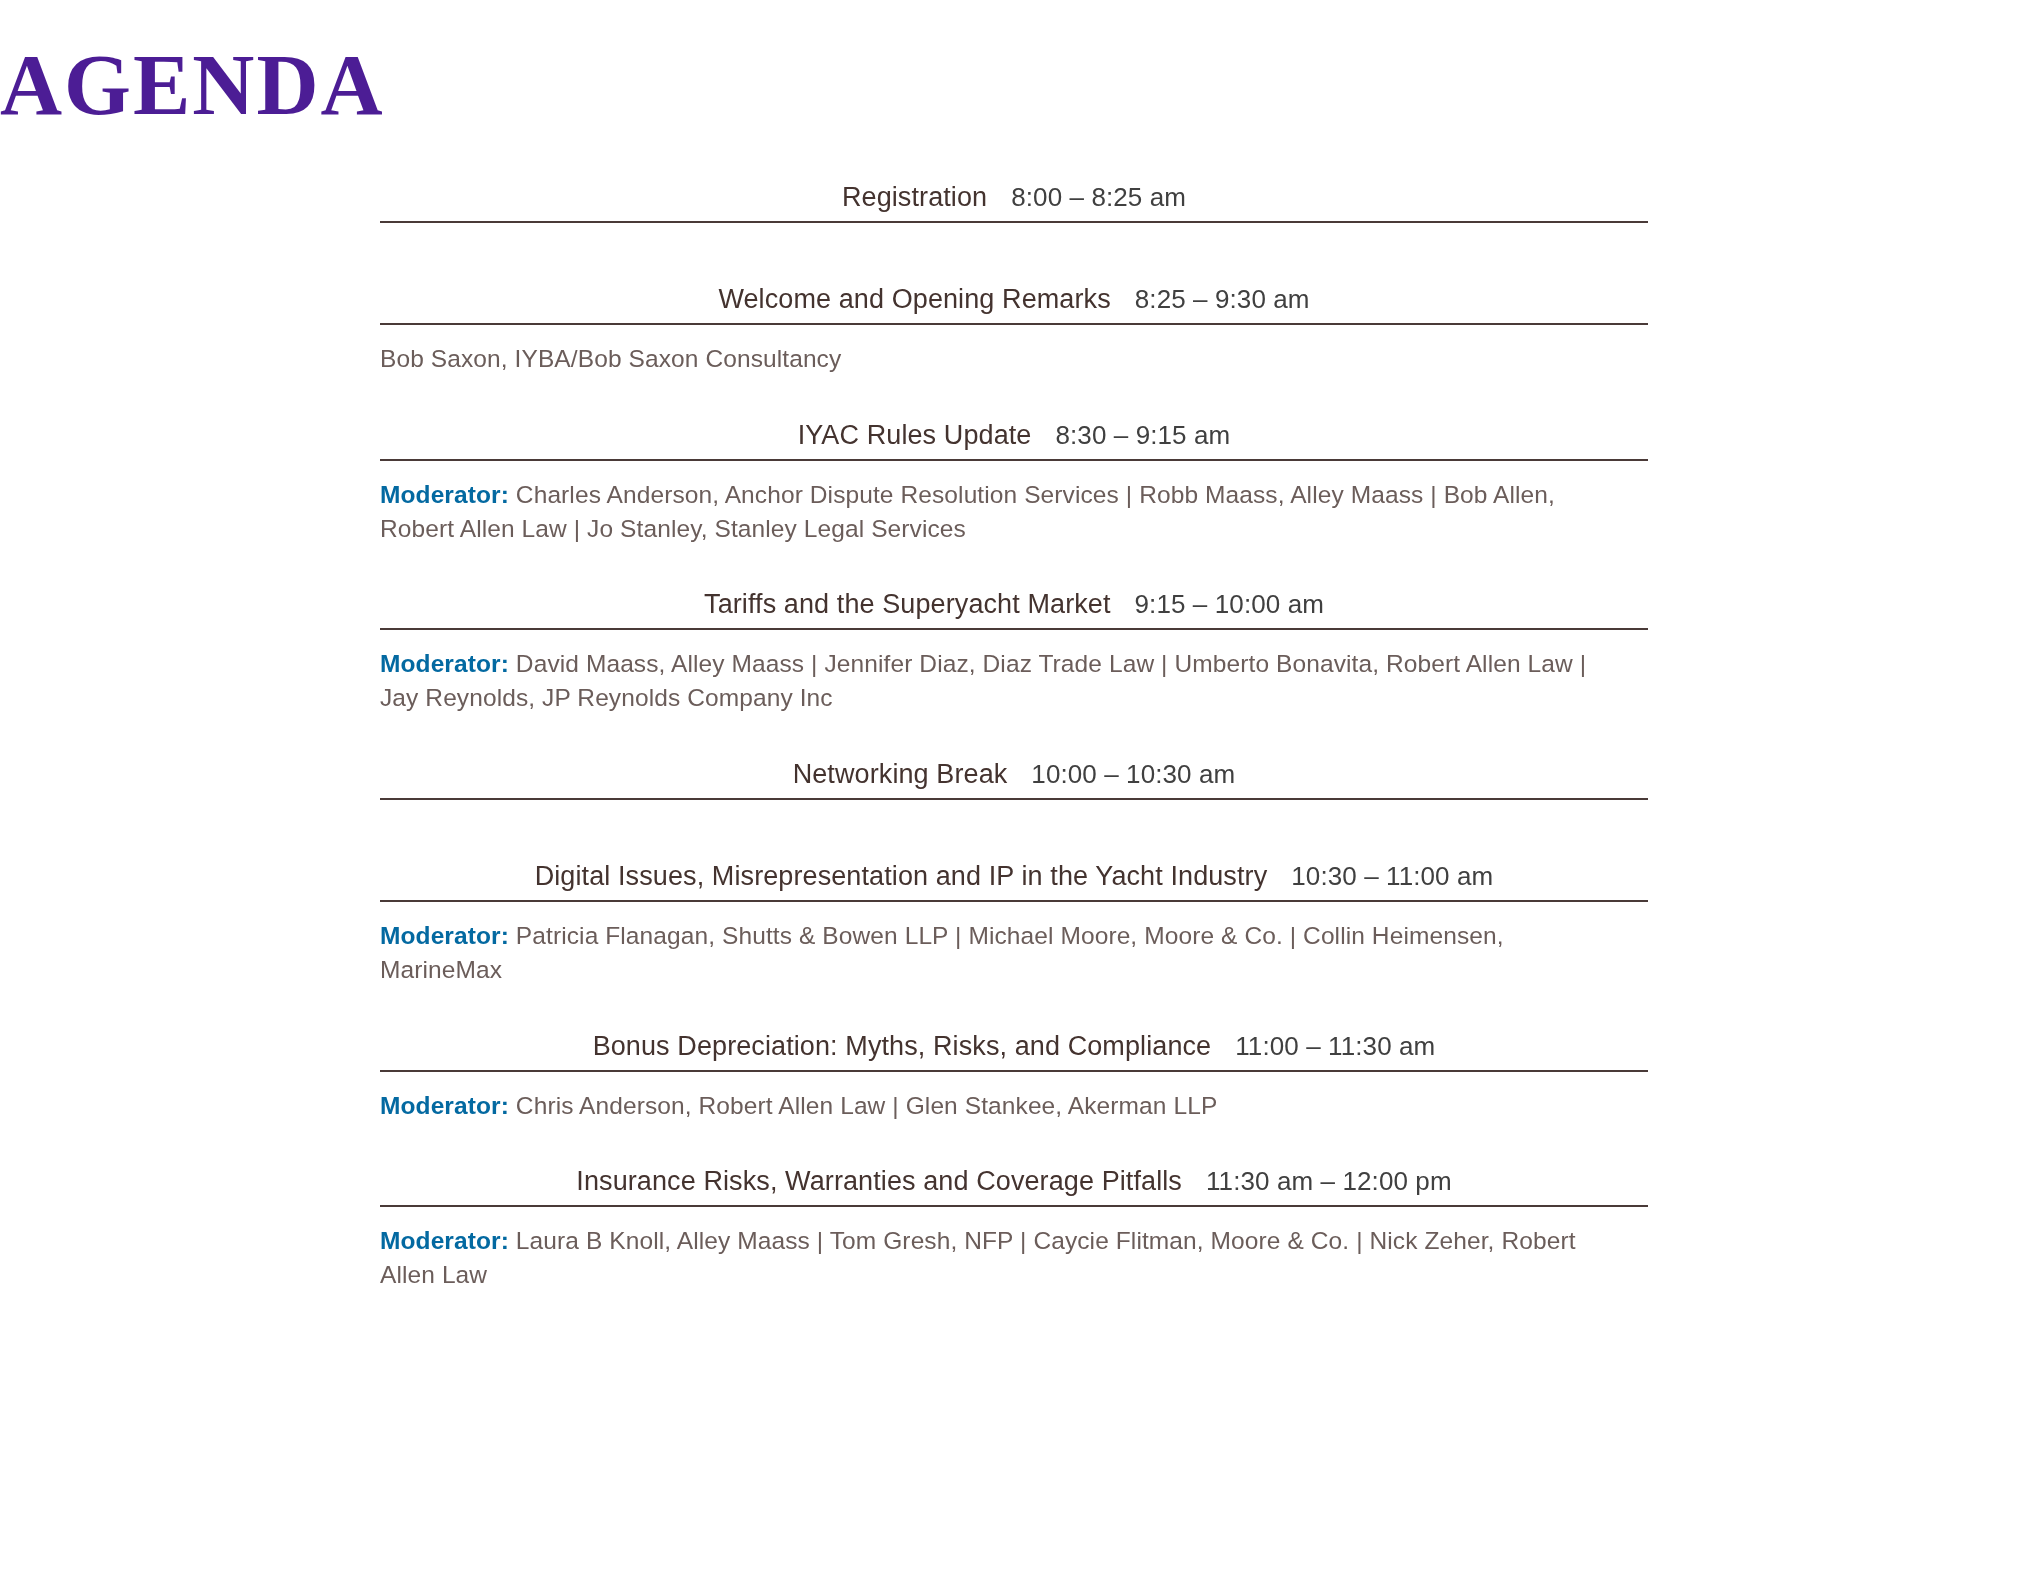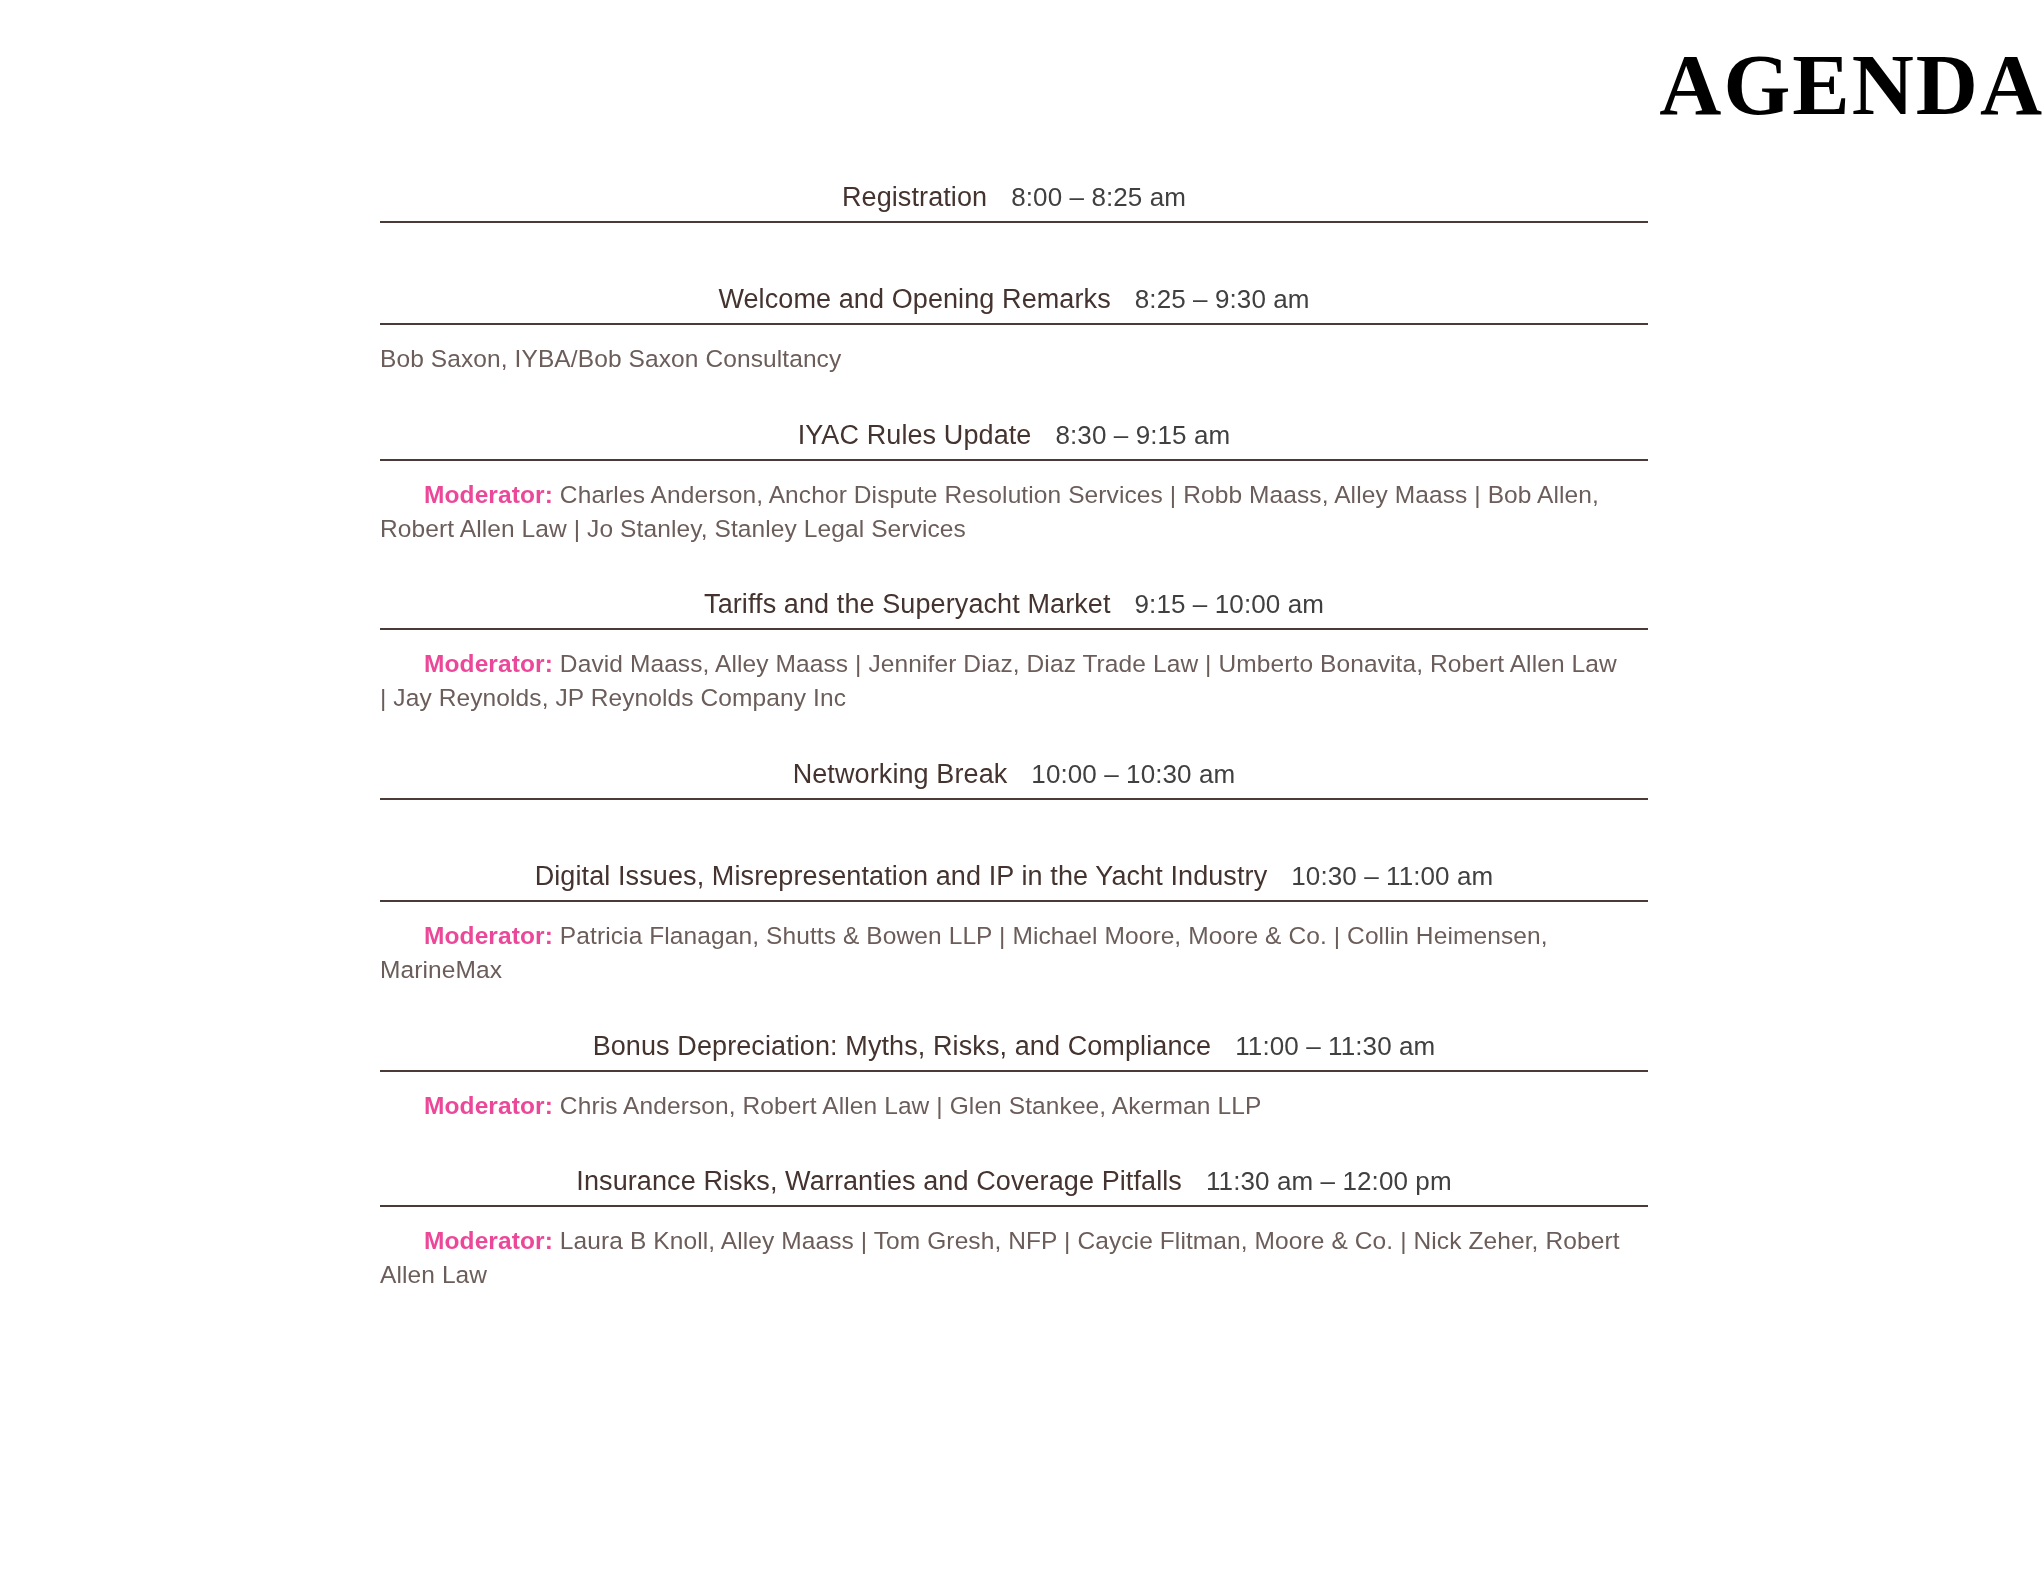--- a/index.html
+++ b/index.html
@@ -23,22 +23,22 @@
     background: #ffffff;
     box-sizing: border-box;
   }
 
   .page-title {
     font-family: "Liberation Serif", serif;
     font-weight: bold;
     font-size: 86px;
     line-height: 1;
     letter-spacing: 2px;
-    color: #000000;
-    text-align: right;
+    color: #4c1d95;
+    text-align: left;
     margin: 0;
     padding-top: 42px;
     -webkit-font-smoothing: auto;
   }
 
   .agenda {
     position: absolute;
     left: 380px;
     top: 182px;
     width: 1268px;
@@ -81,22 +81,21 @@
     font-size: 24.5px;
     line-height: 1.38;
     color: #6b5d5a;
     letter-spacing: 0.1px;
     margin-top: 17px;
     max-width: 1240px;
   }
 
   .item-detail .mod-label {
     font-weight: bold;
-    color: #ec4899;
-    margin-left: 44px;
+    color: #0369a1;
   }
 
   
   .gap-lg  { height: 61px; }
   .gap-md  { height: 44px; }
 </style>
 </head>
 <body>
 
 <div class="page">

